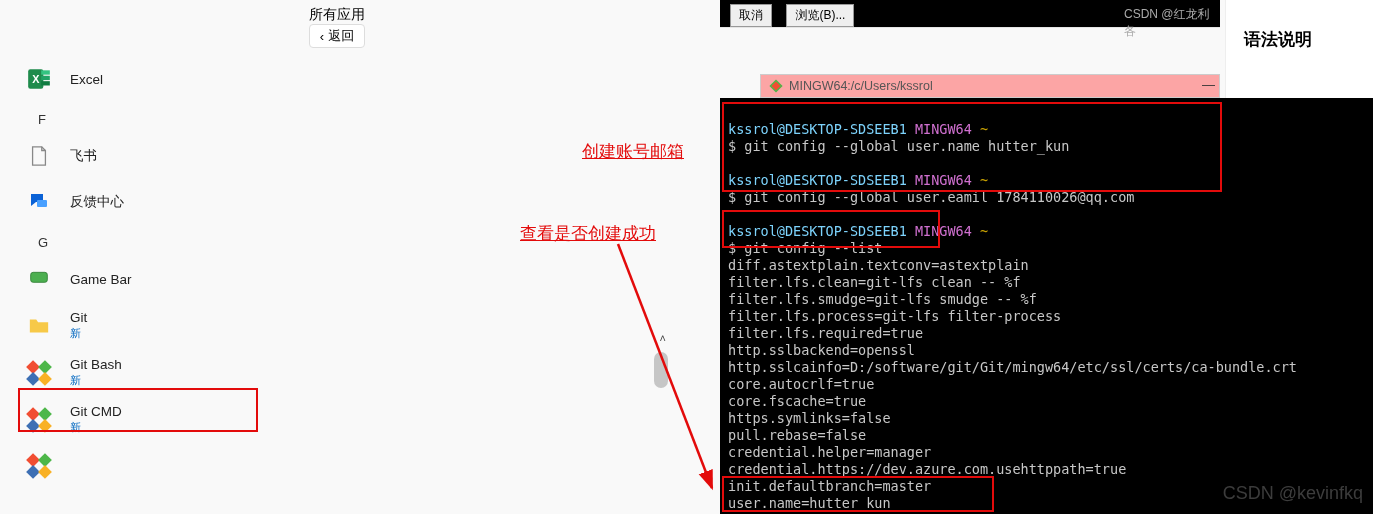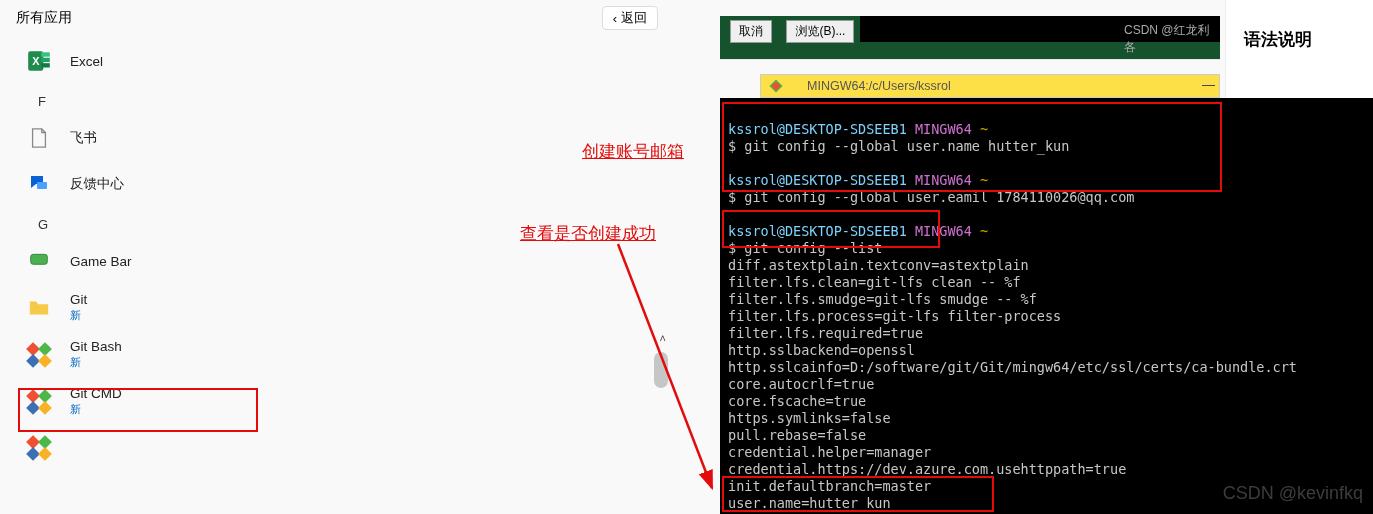--- a/index.html
+++ b/index.html
@@ -17,20 +17,21 @@
     width: 670px;
     height: 514px;
     background: #f9f9f9;
   }
   .start-header {
     display: flex;
     justify-content: space-between;
     align-items: center;
     padding: 6px 12px 4px 16px;
     font-size: 14px;
+    flex-direction: column;
   }
   .back-btn {
     display: inline-flex;
     align-items: center;
     gap: 4px;
     font-size: 13px;
     background: #fff;
     border: 1px solid #ddd;
     border-radius: 4px;
     padding: 2px 10px;
@@ -79,23 +80,23 @@
 
   
   .right-region {
     position: absolute;
     left: 720px; top: 0;
     width: 653px;
     height: 514px;
   }
   .top-strip {
     position: absolute;
-    left: 0; top: 16px;
-    width: 500px; height: 44px;
-    background: #14532d;
+    left: 0; top: 0;
+    width: 500px; height: 28px;
+    background: #000000;
     border-bottom: 1px solid #e5e5e5;
   }
   .top-strip button {
     font-size: 12px;
     padding: 2px 8px;
     margin: 4px 0 0 10px;
     border: 1px solid #999;
     background: #efefef;
     cursor: pointer;
   }
@@ -117,27 +118,27 @@
     border-left:1px solid #eee;
     padding: 28px 0 0 18px;
     font-size: 17px;
     font-weight: 600;
   }
 
   .term-titlebar {
     position: absolute;
     left: 40px; top: 74px;
     width: 460px; height: 24px;
-    background: #fde047;
+    background: #fca5a5;
     border: 1px solid #ccc;
     display: flex; align-items: center;
     padding: 0 8px;
     font-size: 12.5px;
     color: #555;
-    gap: 24px;
+    gap: 6px;
   }
   .diamond-icon { width:14px; height:14px; }
   .min-btn {
     position:absolute; right:4px; top:2px;
     font-size:13px; color:#333;
   }
 
   .terminal {
     position: absolute;
     left: 0; top: 98px;

